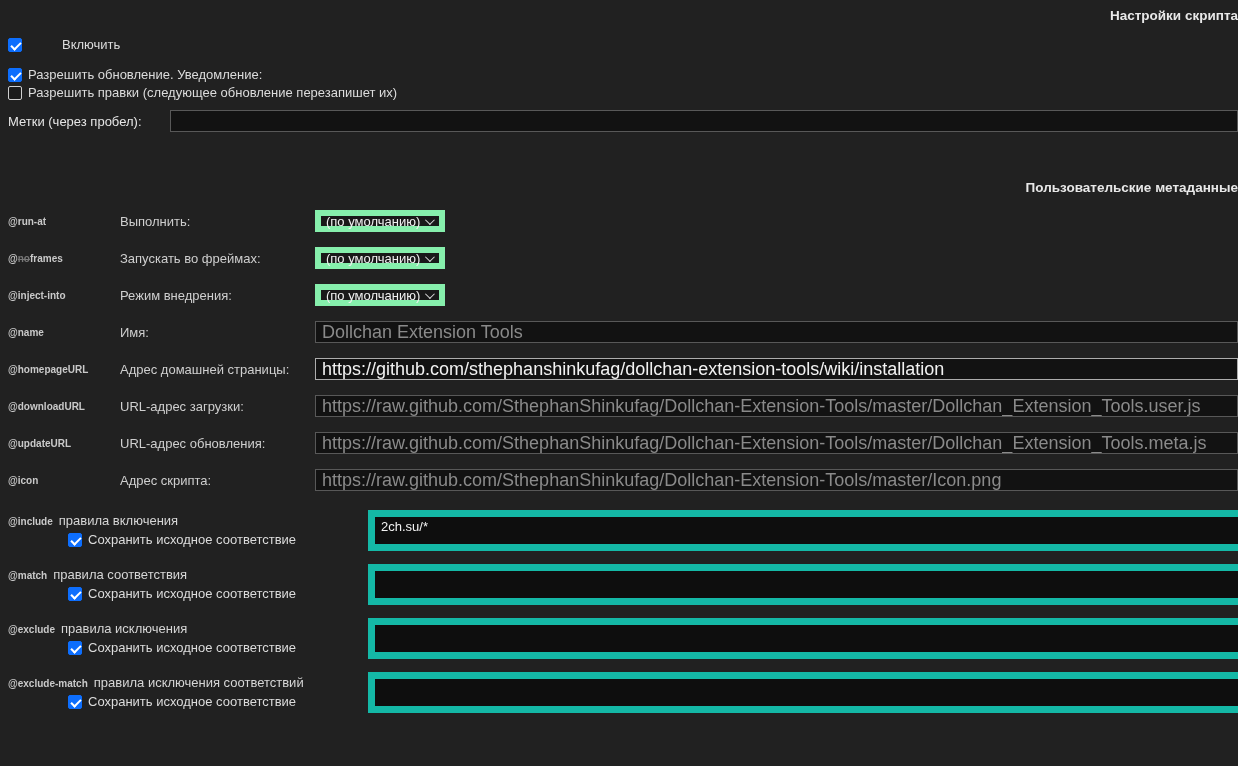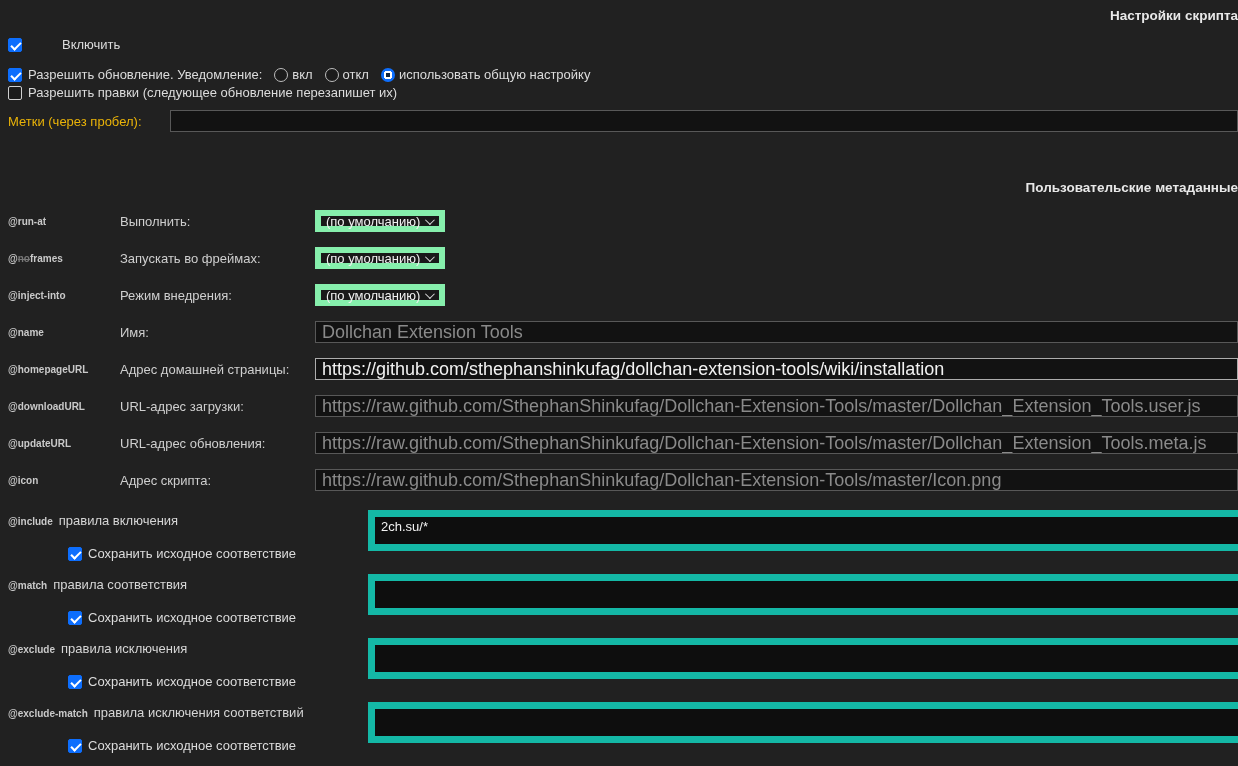--- a/index.html
+++ b/index.html
@@ -30,21 +30,21 @@
   .row{display:flex;align-items:center;}
   .gap6{gap:6px;}
   .sec1-row1{margin-top:14px;gap:40px;}
   .sec1-row2{margin-top:15px;flex-wrap:nowrap;}
   .sec1-row3{margin-top:3px;}
   .radio-group{display:flex;align-items:center;gap:4px;margin-left:6px;}
   .radio-group .opt-label{margin-right:8px;color:#dcdcdc;}
   .cb-label{color:#dcdcdc;}
 
   .tags-row{margin-top:10px;display:flex;align-items:center;}
-  .tags-row .lbl{color:#eab308;width:162px;flex:none;}
+  .tags-row .lbl{color:#e5e5e5;width:162px;flex:none;}
 
   input[type=text]{
     box-sizing:border-box;height:22px;background:#121212;border:1px solid #585858;
     color:#f2f2f2;font-family:"Liberation Sans",sans-serif;font-size:18px;padding:1px 6px;outline:none;
   }
   input[type=text]::placeholder{color:#8a8a8a;opacity:1;}
   .flush{border-right:none;}
   .grow{flex:1;min-width:0;}
   input.focused{border-color:#adadad;}
 
@@ -59,21 +59,21 @@
     color:#f0f0f0;display:flex;align-items:center;justify-content:space-between;
     padding:0 7px 0 5px;cursor:pointer;flex:none;
   }
   .select .chev{width:6px;height:6px;border-right:1.6px solid #d9d9d9;border-bottom:1.6px solid #d9d9d9;
     transform:rotate(45deg) translateY(-2px);flex:none;}
 
   .rules{margin-top:19px;}
   .rule-row{display:flex;align-items:flex-start;margin-bottom:13px;}
   .rule-left{width:360px;flex:none;}
   .rule-left .line1{display:flex;align-items:baseline;gap:6px;padding-top:3px;color:#d6d6d6;}
-  .rule-left .line2{display:flex;align-items:center;gap:6px;padding-left:60px;margin-top:18px;}
+  .rule-left .line2{display:flex;align-items:center;gap:6px;padding-left:60px;margin-top:4px;}
   textarea{
     box-sizing:border-box;flex:1;min-width:0;height:41px;background:#0e0e0e;border:7px solid #14b8a6;
     color:#f2f2f2;font-family:"Liberation Sans",sans-serif;font-size:13px;padding:2px 6px;
     resize:none;outline:none;
   }
 </style>
 </head>
 <body>
 
 <div class="page">
@@ -81,28 +81,20 @@
   <h3>Настройки скрипта</h3>
 
   <div class="row gap6 sec1-row1">
     <span class="cb checked"></span>
     <span class="cb-label">Включить</span>
   </div>
 
   <div class="row gap6 sec1-row2">
     <span class="cb checked"></span>
     <span class="cb-label">Разрешить обновление. Уведомление:</span>
-    <span class="radio-group">
-      <span class="radio"></span>
-      <span class="opt-label">вкл</span>
-      <span class="radio"></span>
-      <span class="opt-label">откл</span>
-      <span class="radio checked"></span>
-      <span class="opt-label">использовать общую настройку</span>
-    </span>
   </div>
 
   <div class="row gap6 sec1-row3">
     <span class="cb"></span>
     <span class="cb-label">Разрешить правки (следующее обновление перезапишет их)</span>
   </div>
 
   <div class="tags-row">
     <span class="lbl">Метки (через пробел):</span>
     <input type="text" class="grow flush" style="">

